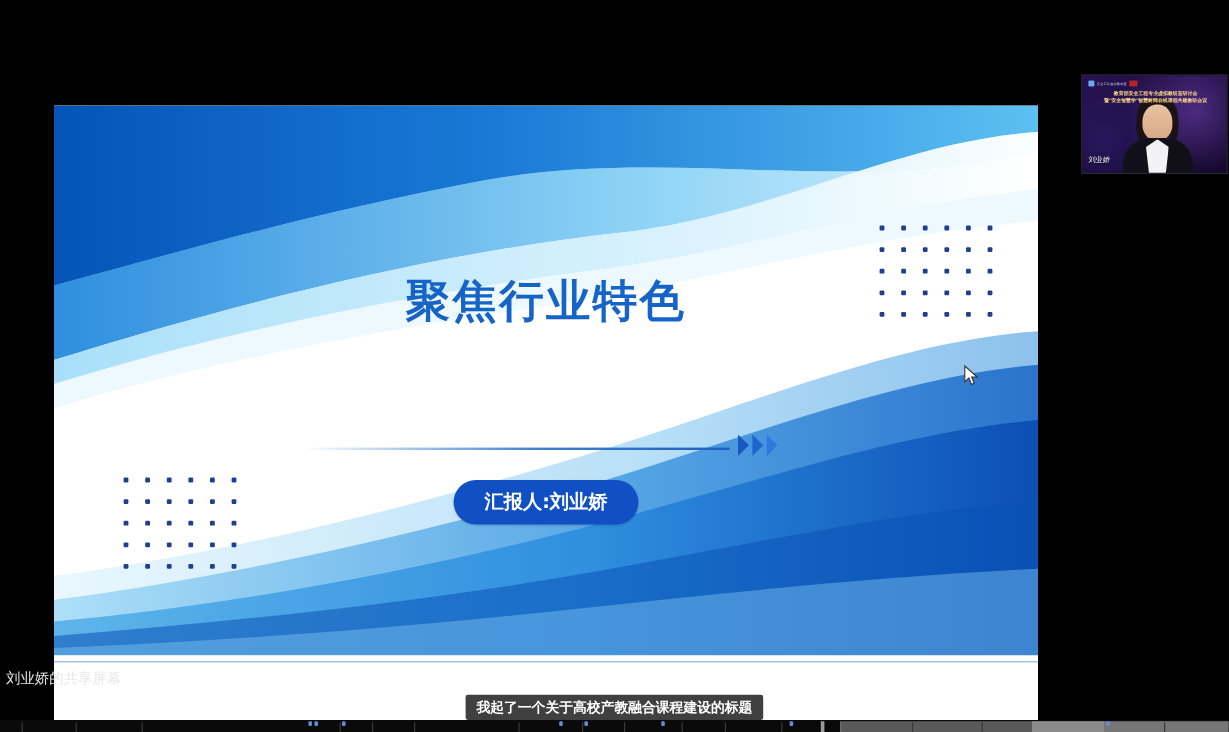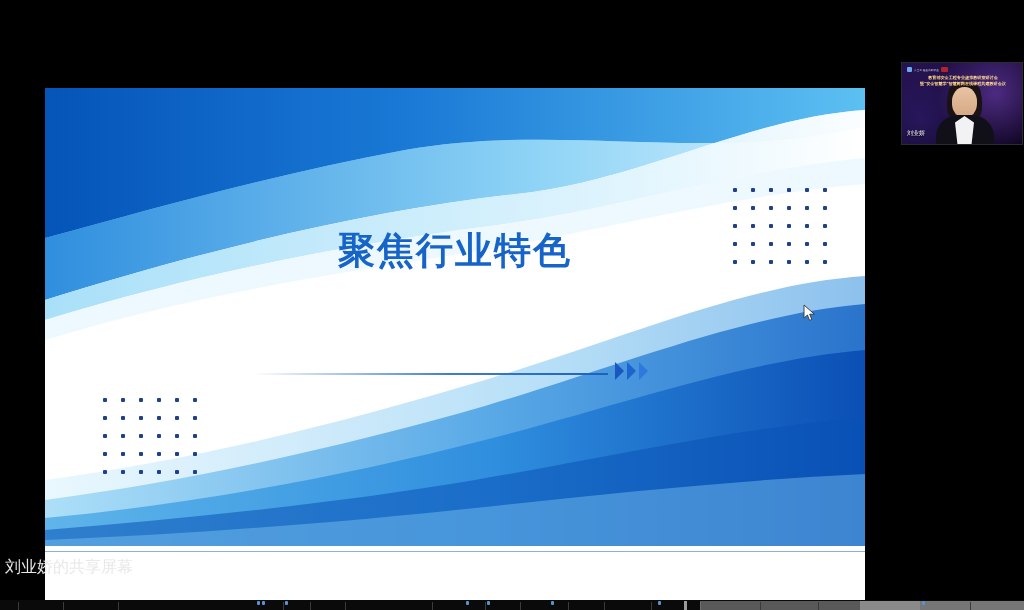--- a/index.html
+++ b/index.html
@@ -82,21 +82,21 @@
      background:#1a1215;border-radius:50% 50% 42% 42%;}
   #video-tile .p-hair2{position:absolute;left:45px;top:28px;width:9px;height:26px;background:#1a1215;border-radius:40%;}
   #video-tile .p-hair3{position:absolute;left:71px;top:28px;width:9px;height:26px;background:#1a1215;border-radius:40%;}
   #video-tile .p-body{position:absolute;left:34px;top:52px;width:58px;height:32px;
      background:#111018;border-radius:22px 22px 0 0;}
   #video-tile .p-shirt{position:absolute;left:53px;top:53px;width:19px;height:30px;
      background:#f2f2f4;clip-path:polygon(50% 0,100% 22%,86% 100%,14% 100%,0 22%);}
 
   
   #share-label{
-    position:absolute;left:5px;top:557px;font-size:16px;color:#e8e8e8;
+    position:absolute;left:5px;top:557px;font-size:12px;color:#e8e8e8;
     font-family:"DejaVu Sans","Liberation Sans",sans-serif;
   }
   
   #share-rule{position:absolute;left:45px;top:551px;width:820px;height:1px;background:#2a6fc4;opacity:.55;}
 
   
   #caption{
     position:absolute;left:50%;transform:translateX(-50%);top:579px;
     background:rgba(38,38,38,0.88);color:#ffffff;
     font-size:11.5px;font-weight:bold;padding:3px 9px;border-radius:2px;white-space:nowrap;
@@ -234,20 +234,21 @@
       <div class="t-line1">聚焦行业特色</div>
 
       <div class="divider"></div>
       <div class="chevs">
         <span class="chev c1"></span>
         <span class="chev c2"></span>
         <span class="chev c3"></span>
       </div>
 
       <div class="pills">
+        <div class="pill">汇报人:刘业娇</div>
       </div>
     </div>
 
     <svg id="cursor" viewBox="0 0 14 18">
       <path d="M1,1 L1,14.2 L4.4,11 L6.6,16.4 L8.8,15.4 L6.7,10.2 L11.4,10.2 Z" fill="#ffffff" stroke="#333" stroke-width="0.9"></path>
     </svg>
   </div>
 
   <div id="video-tile">
     <div class="vbg"></div>
@@ -263,20 +264,21 @@
       <span class="lred"></span>
     </div>
     <div class="vbanner">教育部安全工程专业虚拟教研室研讨会</div>
     <div class="vbanner" style="top:18px">暨"安全智慧学"智慧树网在线课程共建教研会议</div>
     <div class="vname">刘业娇</div>
   </div>
 
   <div id="share-rule"></div>
   <div id="share-label">刘业娇的共享屏幕</div>
 
+  <div id="caption">我起了一个关于高校产教融合课程建设的标题</div>
 
   <div id="taskbar">
     <span class="tick" style="left:18px"></span>
     <span class="tick" style="left:63px"></span>
     <span class="tick" style="left:118px"></span>
     <span class="tdot" style="left:257px"></span>
     <span class="tdot" style="left:262px"></span>
     <span class="tick" style="left:283px"></span>
     <span class="tdot" style="left:285px"></span>
     <span class="tick" style="left:310px"></span>

